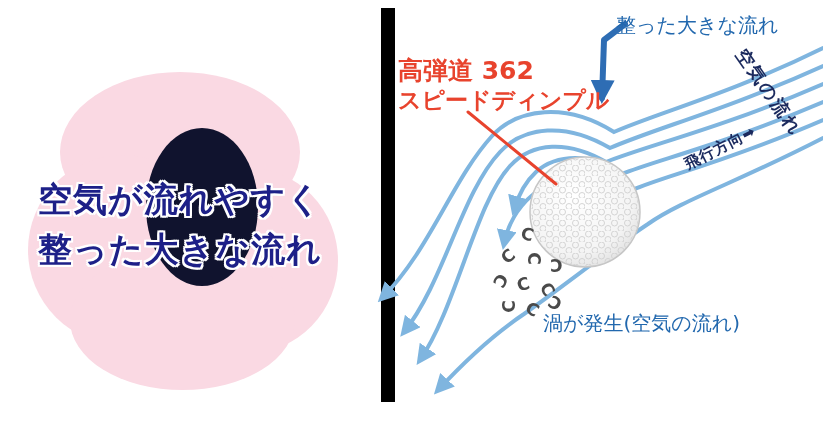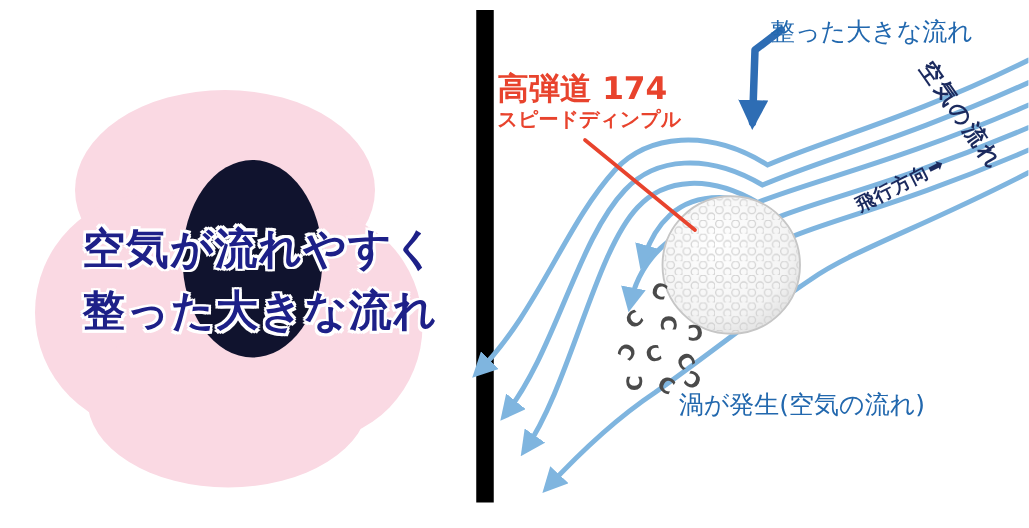--- a/index.html
+++ b/index.html
@@ -6,34 +6,34 @@
   #stage{
     position:relative;
     width:823px;height:422px;
     background:#ffffff;
     overflow:hidden;
     font-family:"DejaVu Sans","Liberation Sans",sans-serif;
   }
   .blob{position:absolute;background:#FAD9E3;border-radius:50%;}
   .left-text{
     position:absolute;left:10px;top:174px;width:340px;
-    text-align:right;font-weight:bold;font-size:34px;line-height:50px;
+    text-align:center;font-weight:bold;font-size:34px;line-height:50px;
     color:#1D2088;letter-spacing:1px;
     text-shadow:-2px -2px 0 #fff,2px -2px 0 #fff,-2px 2px 0 #fff,2px 2px 0 #fff,
                  0 -2px 0 #fff,0 2px 0 #fff,-2px 0 0 #fff,2px 0 0 #fff;
   }
   .dark-blob{
     position:absolute;left:146px;top:128px;width:112px;height:158px;
     background:#10132E;border-radius:50%;
   }
   .divider{position:absolute;left:381px;top:8px;width:14px;height:394px;background:#000000;}
   .blue-label{position:absolute;font-weight:normal;font-size:20px;color:#2268AE;white-space:nowrap;}
   .red-label{position:absolute;left:398px;top:55px;color:#E8432D;font-weight:bold;white-space:nowrap;line-height:1.25;}
   .red-label .l1{font-size:25px;}
-  .red-label .l2{font-size:16px;}
+  .red-label .l2{font-size:23px;}
   .rot-label{position:absolute;font-weight:bold;color:#1B2A5E;white-space:nowrap;}
   .airflow{left:750px;top:44px;font-size:18px;transform:rotate(55deg);transform-origin:0 0;letter-spacing:2px;}
   .flightdir{left:686px;top:156px;font-size:15px;transform:rotate(-27deg);transform-origin:0 50%;letter-spacing:1px;}
   .vortex{position:absolute;color:#4a4a4a;font-weight:bold;font-size:17px;line-height:1;}
   svg{position:absolute;left:0;top:0;}
 </style>
 </head>
 <body>
 
 <div id="stage">
@@ -86,21 +86,21 @@
     </g>
 
     <path d="M468,112 L556,184" stroke="#E8432D" stroke-width="3" fill="none" stroke-linecap="round"></path>
 
     <path d="M625,24 L604,40 L602,98" stroke="#2E6DB4" stroke-width="6" fill="none" stroke-linejoin="round" stroke-linecap="round" marker-end="url(#mBlue)"></path>
   </svg>
 
   <div class="blue-label" style="left:616px;top:12px;">整った大きな流れ</div>
 
   <div class="red-label">
-    <div class="l1">高弾道 174</div>
+    <div class="l1">高弾道 362</div>
     <div class="l2">スピードディンプル</div>
   </div>
 
   <div class="rot-label airflow">空気の流れ</div>
 
   <div class="rot-label flightdir">飛行方向➡</div>
 
   <div class="blue-label" style="left:543px;top:310px;">渦が発生(空気の流れ)</div>
 
   <span class="vortex" style="left:521px;top:226px;transform:rotate(15deg);">C</span>

